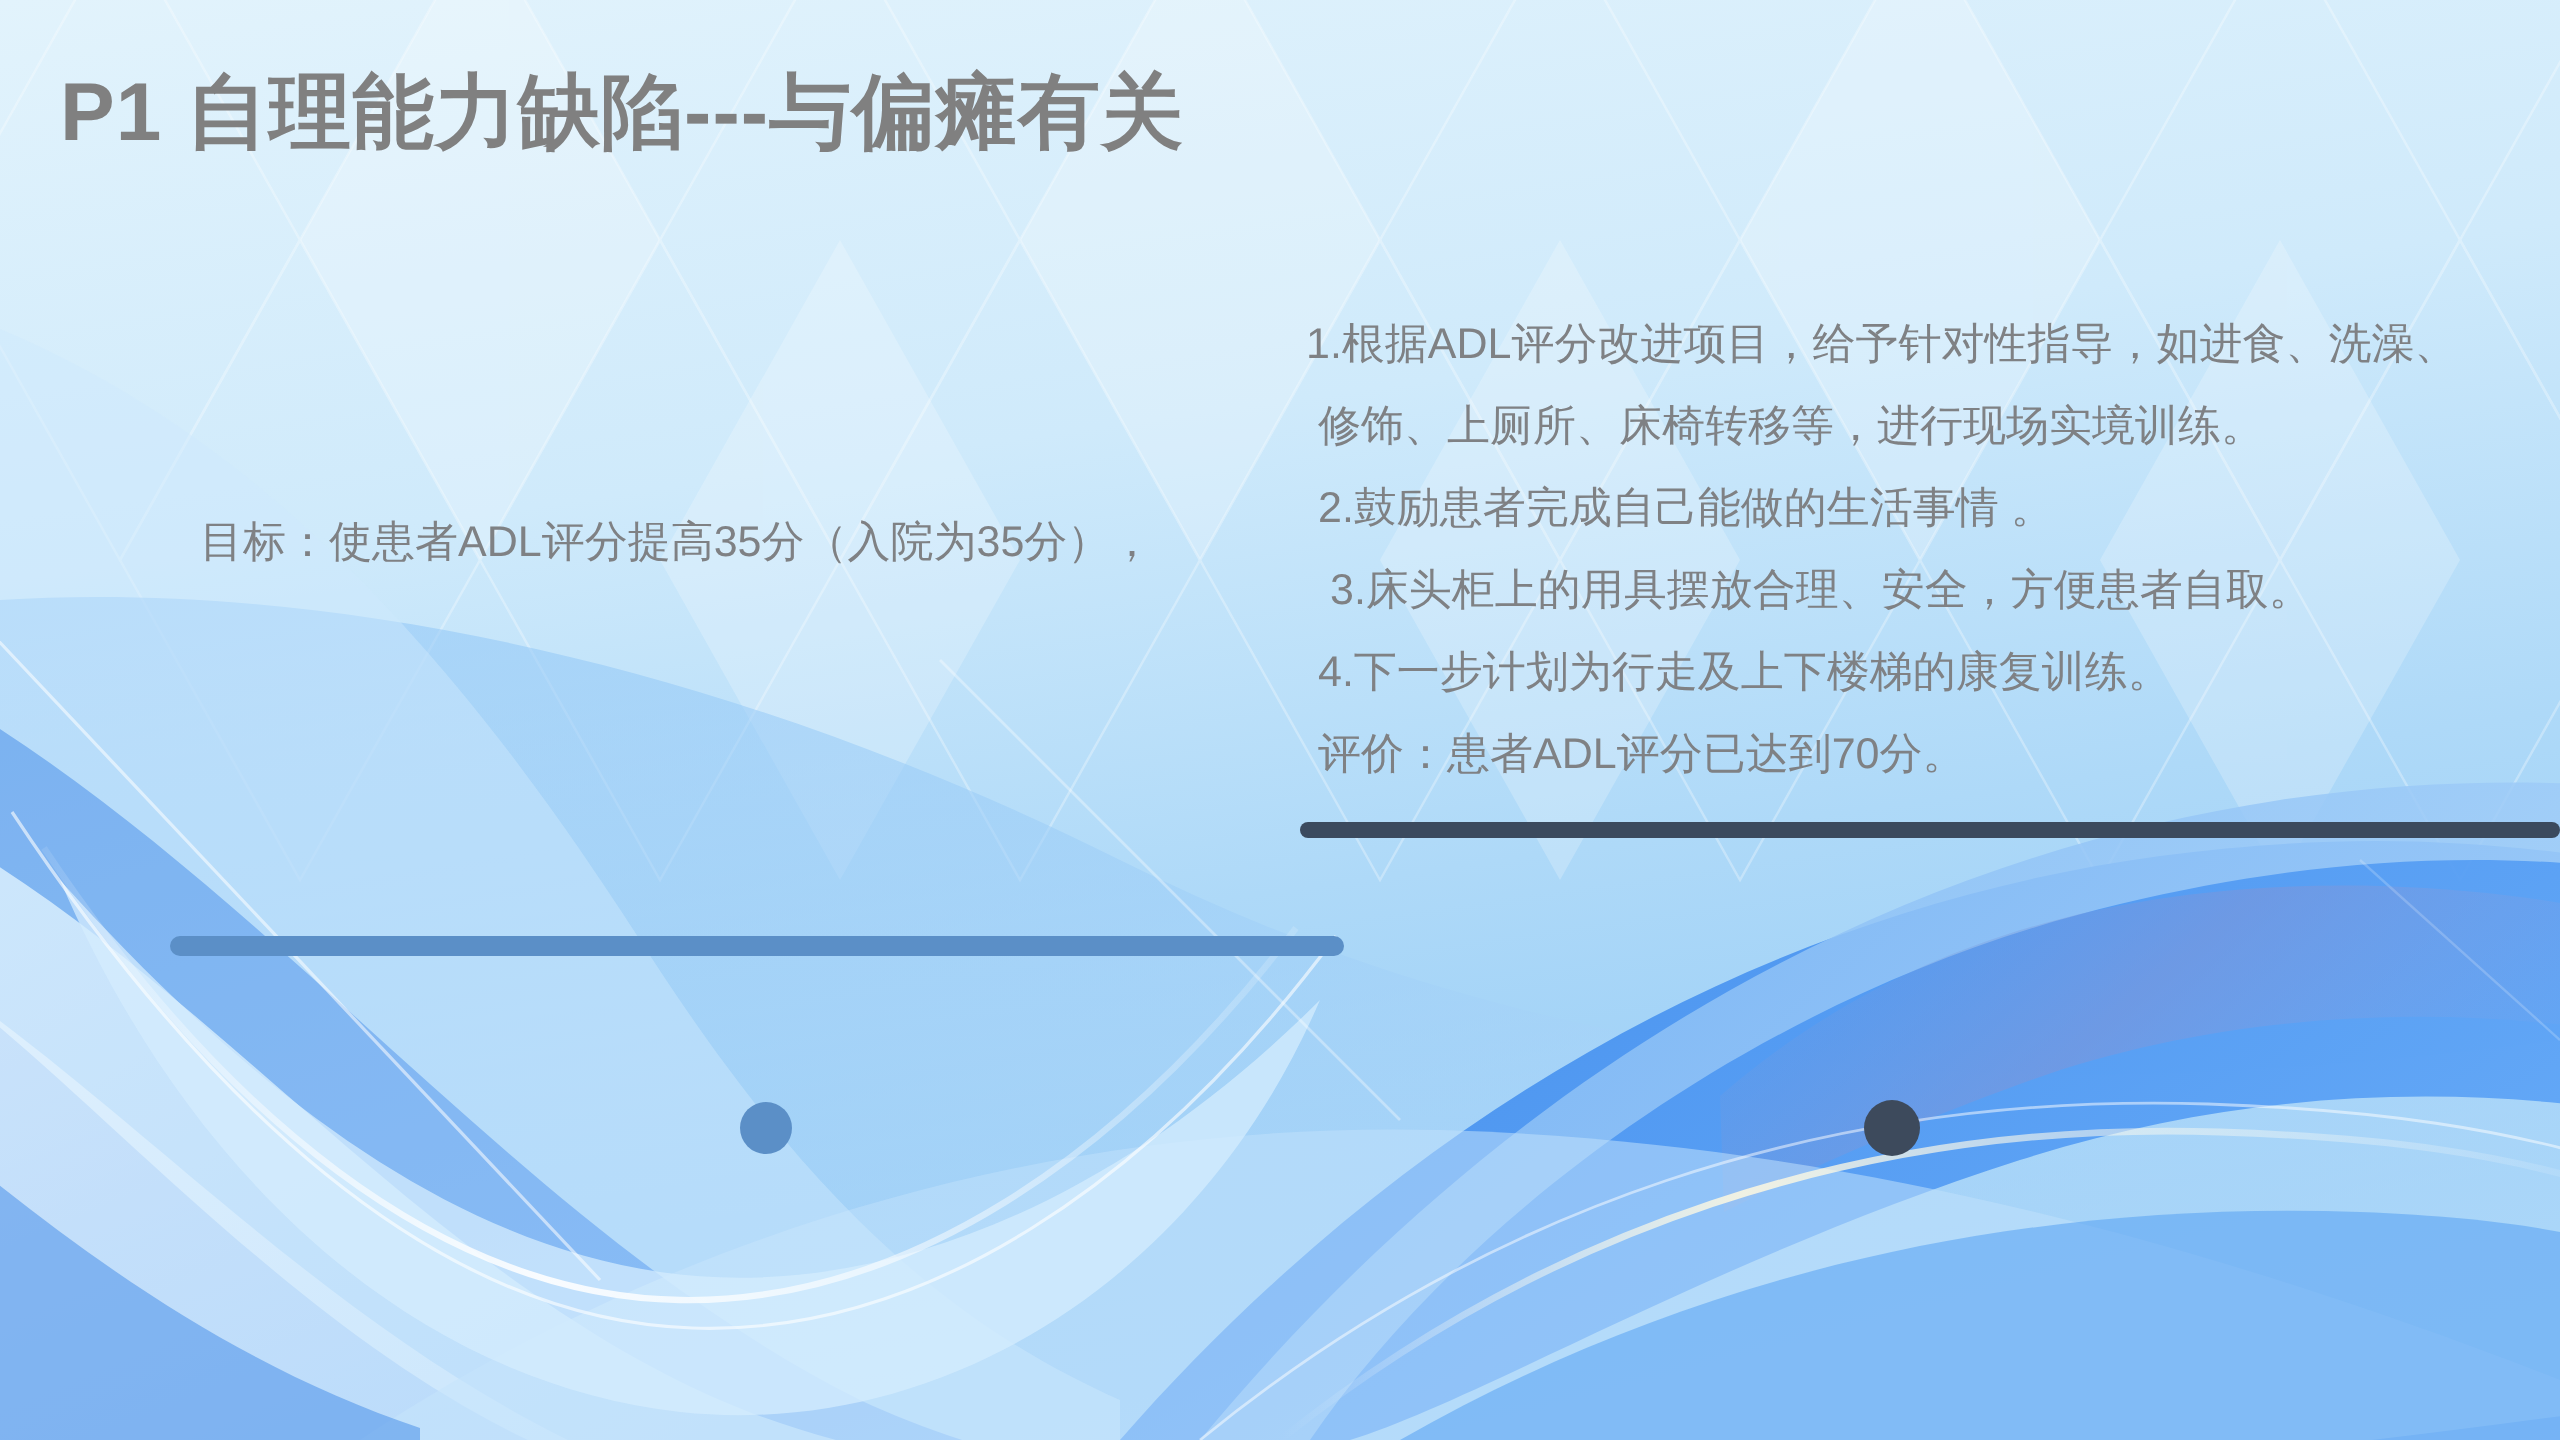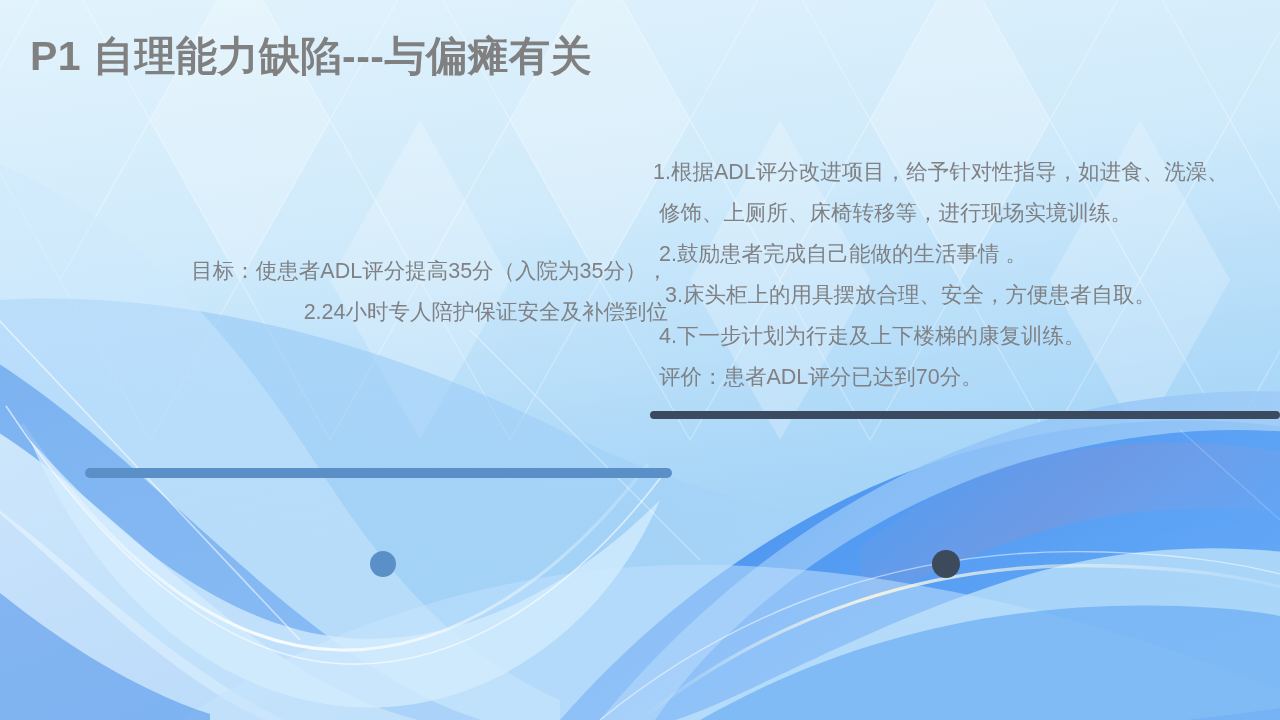--- a/index.html
+++ b/index.html
@@ -44,24 +44,23 @@
 
   
   .body-text {
     position: absolute;
     color: #7f8184;
     font-size: 21.5px;
     line-height: 41px;
     white-space: nowrap;
   }
   #left-block {
-    left: 68px;
+    left: 100px;
     top: 251px;
     width: 600px;
-    text-align: right;
   }
   #right-block {
     left: 653px;
     top: 152px;
     width: 700px;
   }
   .body-text p {
     margin: 0;
     padding: 0;
   }
@@ -244,21 +243,20 @@
                L 1290 720 Z" fill="#56a0f3" opacity="0.55"></path>
 
       <path d="M -40 560 C 40 628, 120 684, 210 714 L 210 730 L -40 730 Z" fill="#3f8ae8" opacity="0.5"></path>
     </g>
   </svg>
 
   <div id="title">P1 自理能力缺陷---与偏瘫有关</div>
 
   <div id="left-block" class="body-text">
     <p>目标：使患者ADL评分提高35分（入院为35分），</p>
-    <p>2.24小时专人陪护保证安全及补偿到位</p>
   </div>
 
   <div id="right-block" class="body-text">
     <p>1.根据ADL评分改进项目，给予针对性指导，如进食、洗澡、</p>
     <p class="indent-1">修饰、上厕所、床椅转移等，进行现场实境训练。</p>
     <p class="indent-1">2.鼓励患者完成自己能做的生活事情 。</p>
     <p class="indent-2">3.床头柜上的用具摆放合理、安全，方便患者自取。</p>
     <p class="indent-1">4.下一步计划为行走及上下楼梯的康复训练。</p>
     <p class="indent-1">评价：患者ADL评分已达到70分。</p>
   </div>

